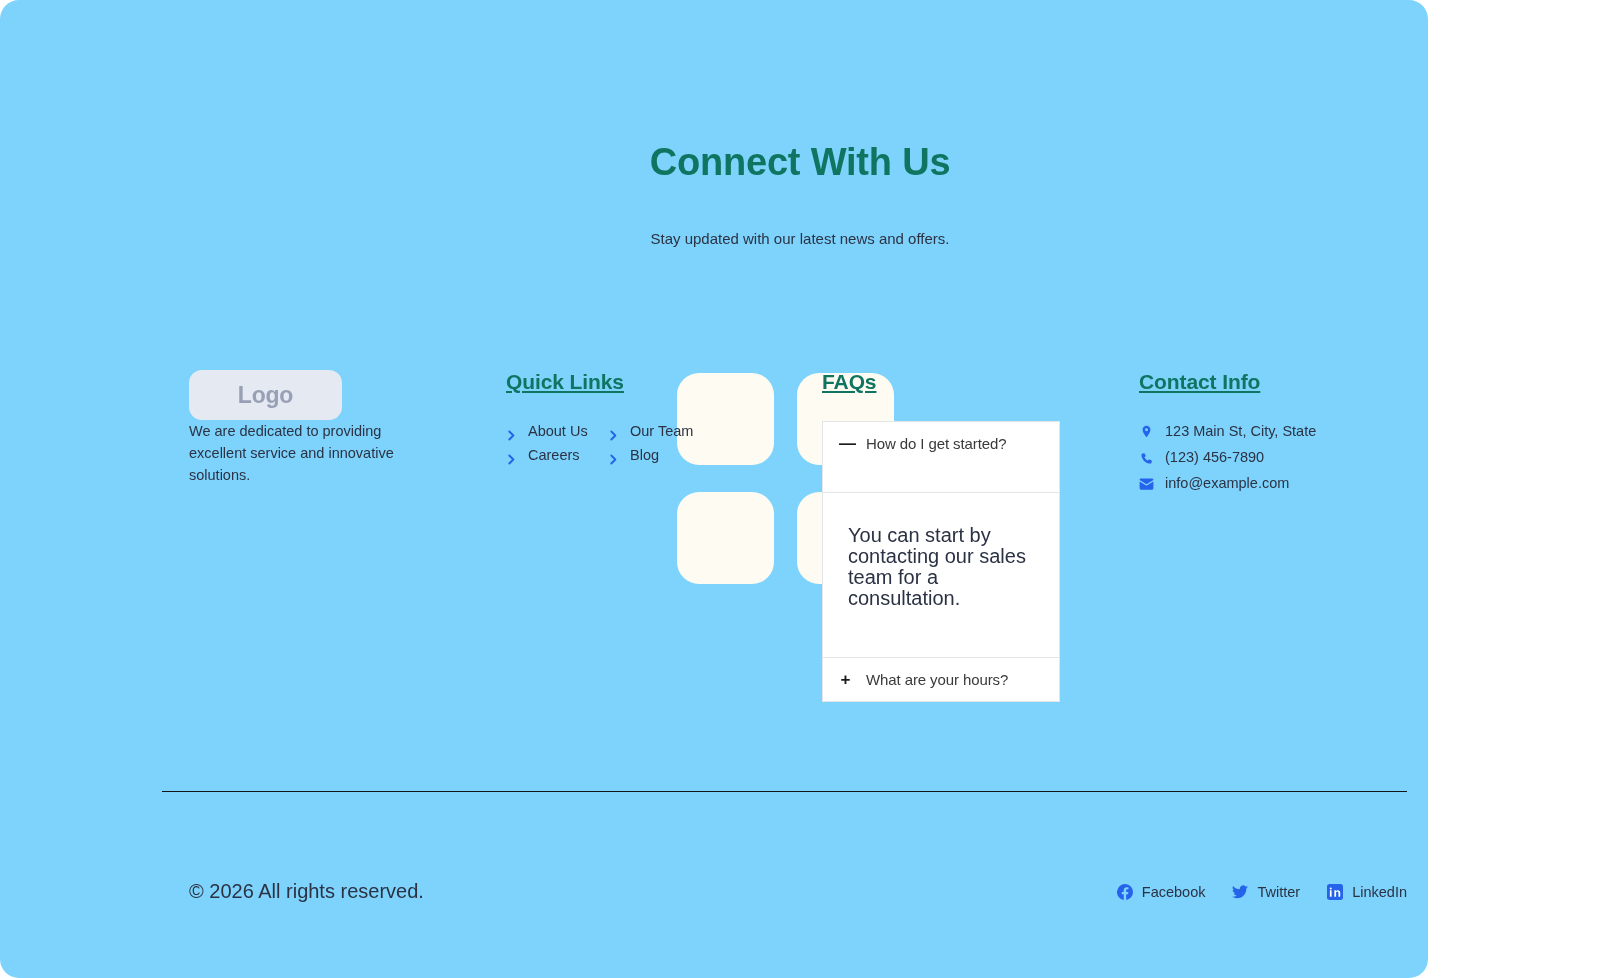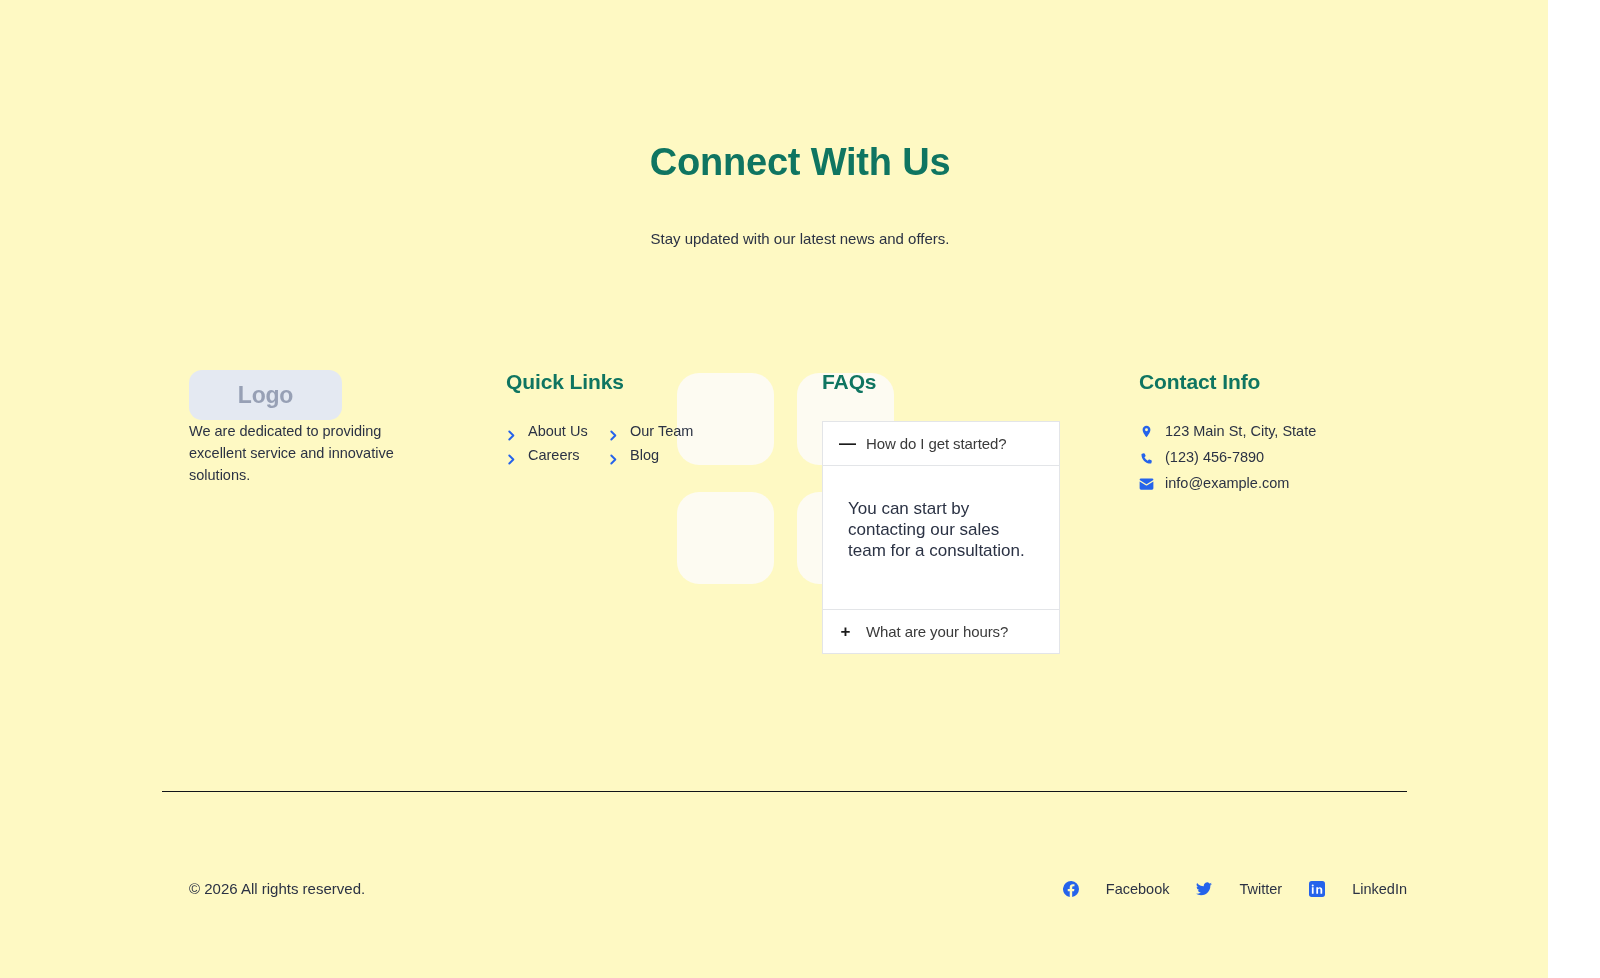--- a/index.html
+++ b/index.html
@@ -6,23 +6,24 @@
   html, body {
     width: 1600px;
     height: 978px;
     background: #ffffff;
     font-family: "Liberation Sans", sans-serif;
     overflow: hidden;
   }
 
   .page {
     position: relative;
-    width: 1548px;
+    width: 1428px;
     height: 978px;
-    background: #fef9c3;
+    background: #7dd3fc;
+    border-radius: 19px;
   }
 
   
   .deco-layer {
     position: absolute;
     left: 0; top: 0;
     width: 1600px; height: 978px;
     pointer-events: none;
     z-index: 0;
   }
@@ -73,20 +74,21 @@
   .col-faqs   { left: 660px; width: 250px; }
   .col-contact{ left: 977px; width: 270px; }
 
   .col-title {
     font-size: 21px;
     font-weight: bold;
     color: #0f7561;
     letter-spacing: -0.1px;
     margin-bottom: 27px;
     white-space: nowrap;
+    text-decoration: underline;
   }
 
   
   .logo-box {
     width: 153px;
     height: 50px;
     background: #e4e9f2;
     border-radius: 13px;
     display: flex;
     align-items: center;
@@ -154,24 +156,25 @@
   .acc-sign {
     font-size: 17px;
     font-weight: bold;
     color: #1a1a1a;
     width: 13px;
     text-align: center;
     line-height: 1;
   }
   .acc-body {
     padding: 32px 25px 48px 25px;
-    font-size: 17px;
+    font-size: 20px;
     line-height: 21px;
     color: #2b3244;
     border-top: 1px solid #e3e5e8;
+    margin-top: 27px;
   }
 
   
   .contact-list { display: flex; flex-direction: column; gap: 5px; }
   .contact-row {
     display: flex;
     align-items: center;
     gap: 11px;
     font-size: 14.5px;
     color: #2b3244;
@@ -194,29 +197,29 @@
     position: absolute;
     left: 162px;
     top: 880px;
     width: 1245px;
     display: flex;
     align-items: center;
     justify-content: space-between;
     z-index: 2;
   }
   .copyright {
-    font-size: 15px;
+    font-size: 20px;
     color: #2b3244;
     padding-left: 27px;
   }
   .socials { display: flex; align-items: center; gap: 27px; }
   .social {
     display: flex;
     align-items: center;
-    gap: 27px;
+    gap: 9px;
     font-size: 14.5px;
     color: #2b3244;
     cursor: pointer;
     white-space: nowrap;
   }
   .sicon { width: 16px; height: 16px; flex: 0 0 16px; display:flex; align-items:center; }
 </style>
 </head>
 <body>
 

